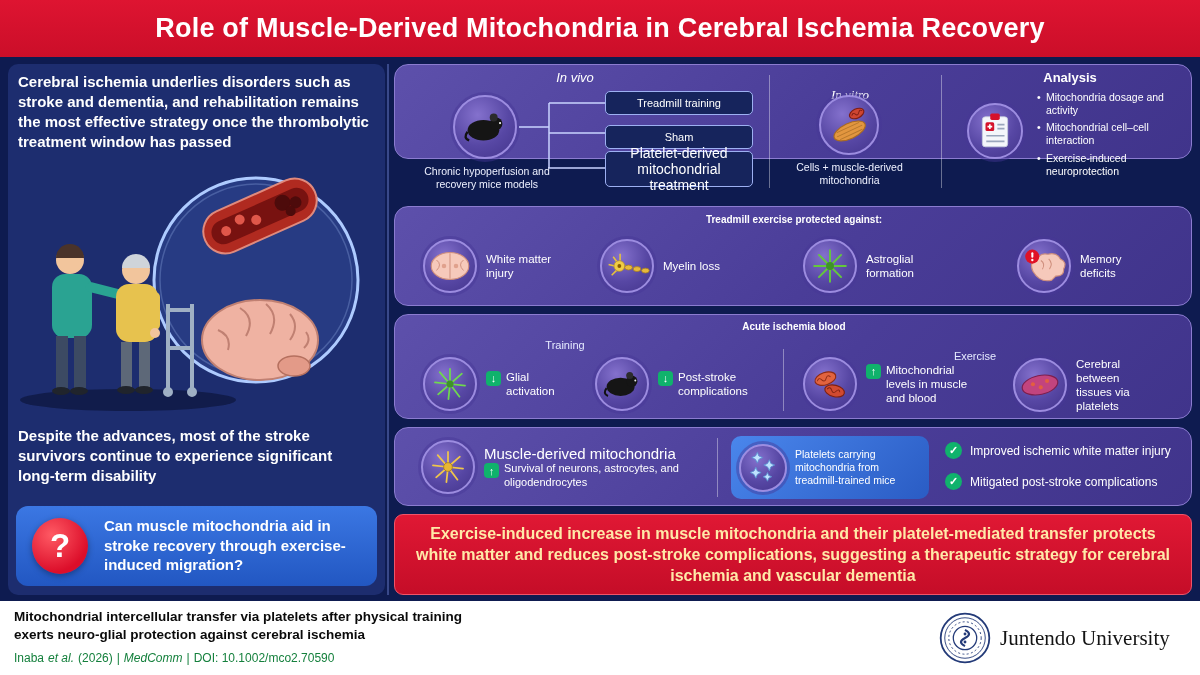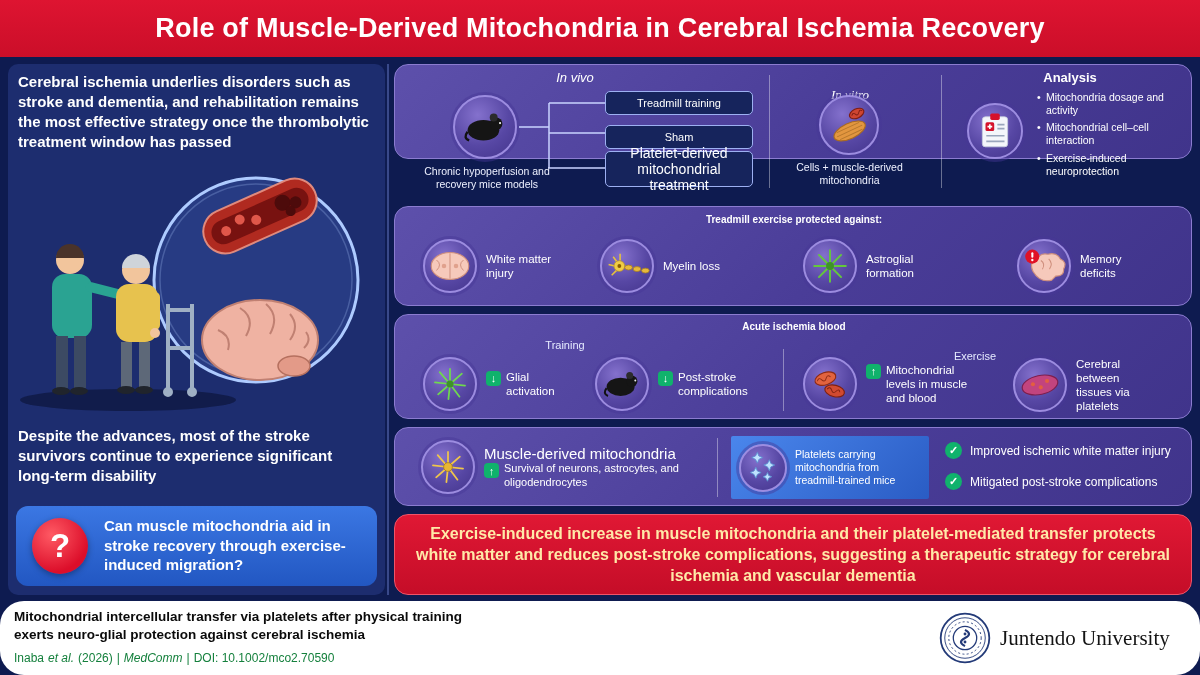--- a/index.html
+++ b/index.html
@@ -51,26 +51,26 @@
   .sub-label { position:absolute; color:#e6ebff; font-size:11px; text-align:center; }
   .hz-item { position:absolute; display:flex; align-items:center; gap:9px; }
   .ilabel { font-size:11.5px; color:#fff; line-height:1.22; }
   .txtrow { display:flex; gap:5px; align-items:flex-start; }
   .badge-green { width:15px; height:15px; margin-top:1px; background:#10b26c; border-radius:4px; color:#fff;
     font-size:11px; font-weight:700; display:inline-flex; align-items:center; justify-content:center; flex:0 0 auto; }
   .check-circle { width:17px; height:17px; border-radius:50%; background:#10b26c; color:#fff; font-size:11px;
     font-weight:700; display:flex; align-items:center; justify-content:center; flex:0 0 auto; }
   .chk-row { position:absolute; display:flex; align-items:center; gap:8px; }
   .chk-label { color:#fff; font-size:12px; }
-  .plt-panel { position:absolute; left:336px; top:8px; width:198px; height:63px; border-radius:2px;
+  .plt-panel { position:absolute; left:336px; top:8px; width:198px; height:63px; border-radius:10px;
     background:linear-gradient(135deg,#4a86ec,#2a5cc4); display:flex; align-items:center; gap:8px; padding:0 8px; }
   .concl { display:flex; align-items:center; justify-content:center; text-align:center;
-    padding:0 20px; color:#ffe9a8; font-weight:700; font-size:16px; line-height:1.33; }
+    padding:0 20px; color:#ffe9a8; font-weight:700; font-size:16px; line-height:1.33;border-radius:9px; }
   
-  .footer { position:absolute; left:0; top:601px; width:1200px; height:74px; background:#fff;border-radius:24px; }
+  .footer { position:absolute; left:0; top:601px; width:1200px; height:74px; background:#fff; }
   .f-title { position:absolute; left:14px; top:7px; width:474px; font-weight:700; font-size:13.5px;
     line-height:1.3; color:#0a0a0a; }
   .f-cite { position:absolute; left:14px; top:50px; font-size:12px; color:#15803d; }
   .f-cite span { margin-right:4px; }
   .italic { font-style:italic; }
   .f-univ { position:absolute; left:1000px; top:25px; font-family:"Liberation Serif", serif;
     font-size:21px; color:#141414; }
   svg { display:block; }
 </style>
 </head>

